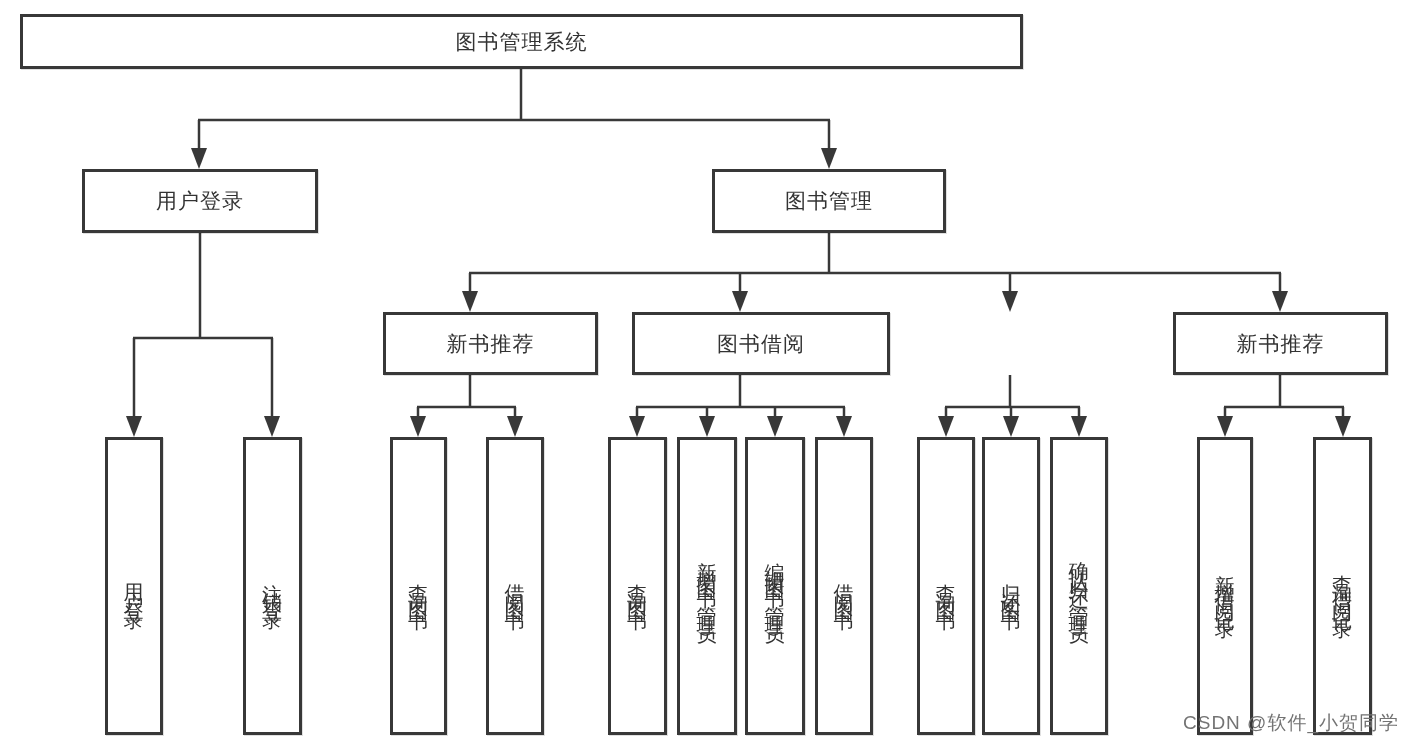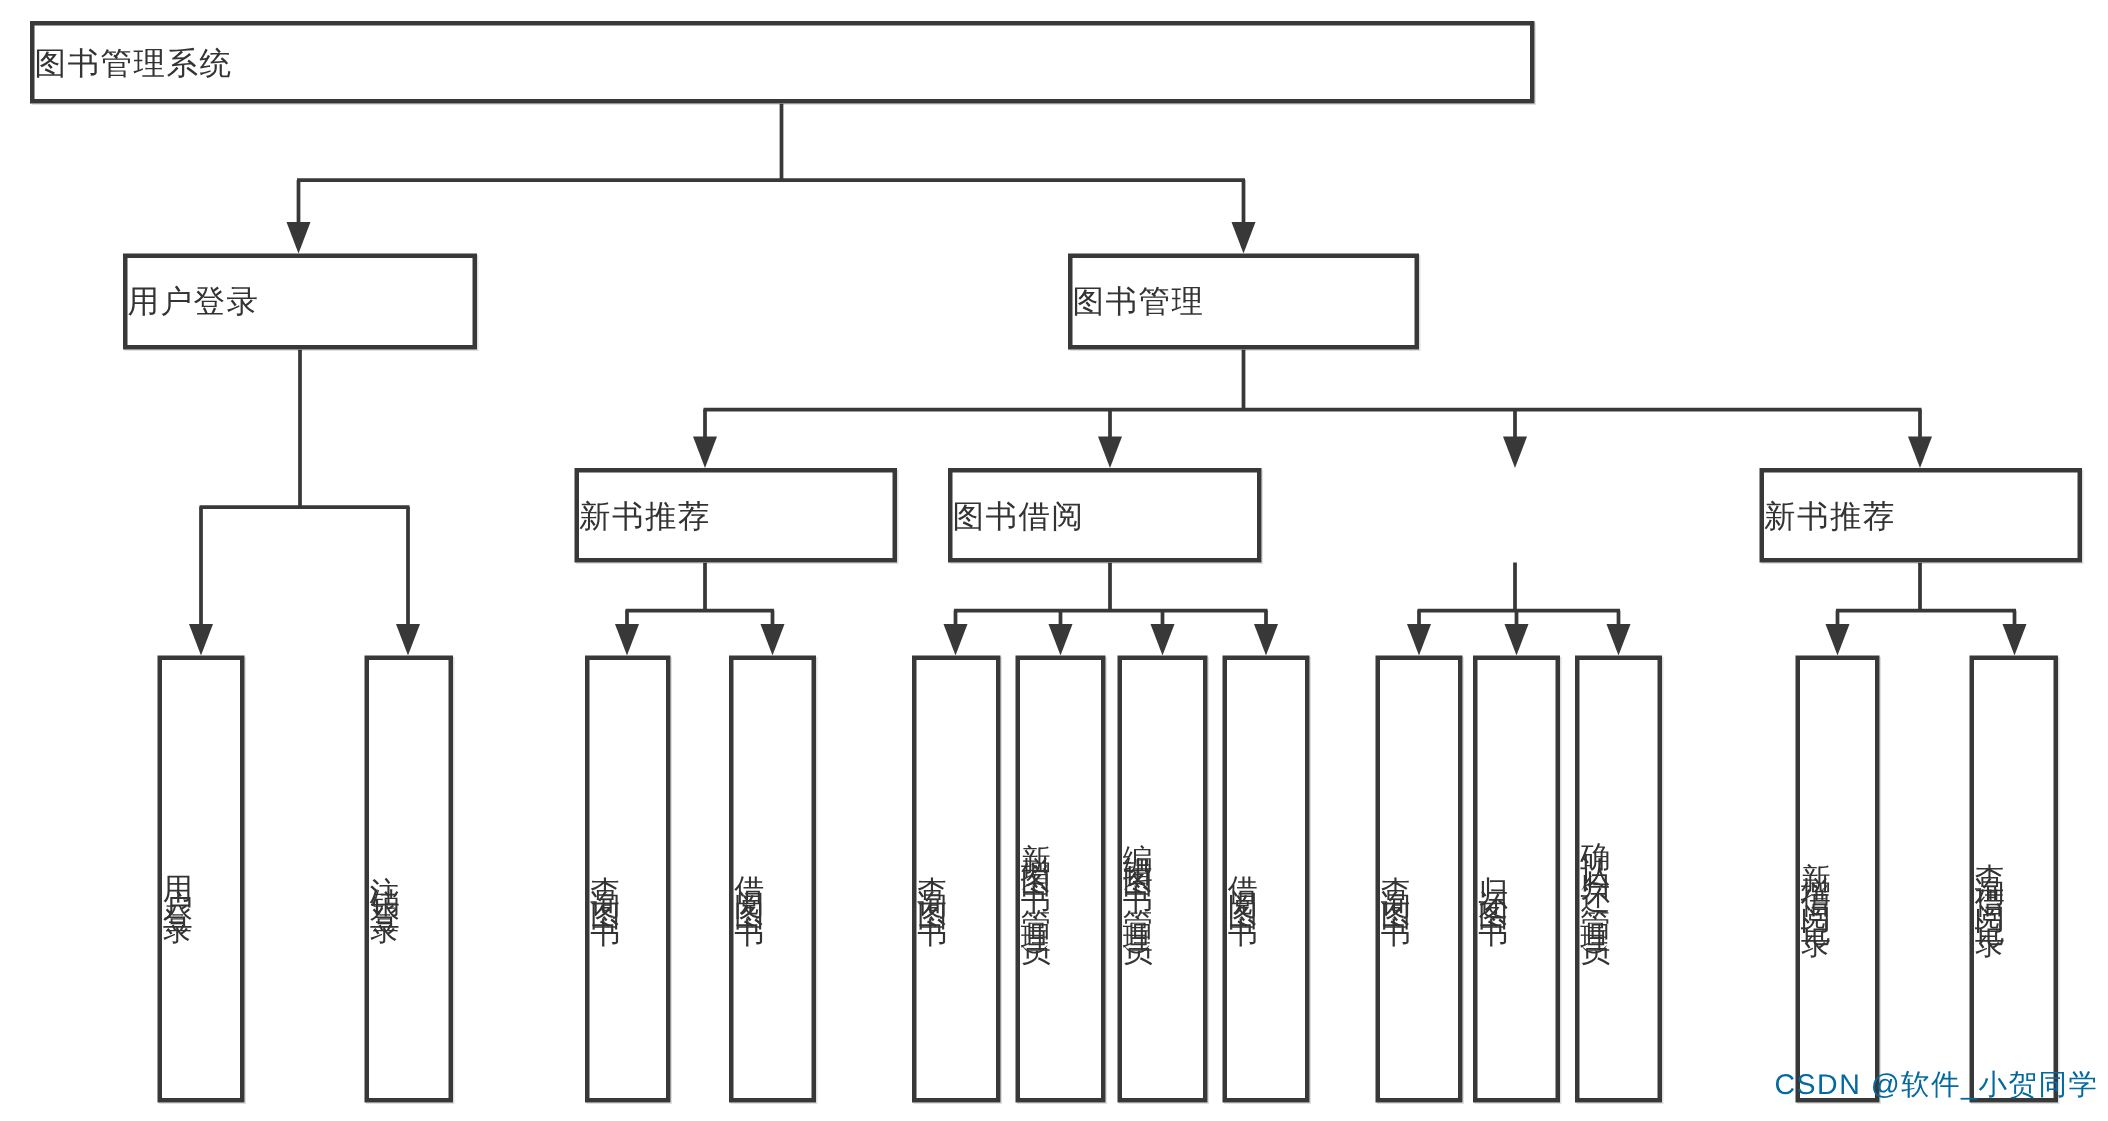--- a/index.html
+++ b/index.html
@@ -23,20 +23,21 @@
     height: 747px;
     z-index: 1;
   }
   .node {
     position: absolute;
     box-sizing: border-box;
     border: 3px solid #383838;
     background: #ffffff;
     display: flex;
     align-items: center;
+    justify-content: center;
     color: #333333;
     z-index: 2;
     box-shadow: 1px 1px 0 rgba(0,0,0,0.12);
   }
   .h-node {
     font-size: 21px;
     letter-spacing: 1px;
     white-space: nowrap;
   }
   .v-node {
@@ -46,21 +47,21 @@
     writing-mode: vertical-lr;
     text-orientation: mixed;
     letter-spacing: 9px;
     line-height: 1;
   }
   .watermark {
     position: absolute;
     left: 1183px;
     top: 710px;
     font-size: 19px;
-    color: #0369a1;
+    color: #737373;
     letter-spacing: 1px;
     z-index: 10;
     white-space: nowrap;
   }
 </style>
 </head>
 <body>
 
 <div class="canvas">
 
@@ -137,21 +138,21 @@
   <div class="node h-node" style="left:82px; top:169px; width:236px; height:64px;">
     <span class="label">用户登录</span>
   </div>
   <div class="node h-node" style="left:712px; top:169px; width:234px; height:64px;">
     <span class="label">图书管理</span>
   </div>
 
   <div class="node h-node" style="left:363px; top:312px; width:215px; height:63px;margin-left:20px;">
     <span class="label">新书推荐</span>
   </div>
-  <div class="node h-node" style="left:632px; top:312px; width:209px; height:63px;">
+  <div class="node h-node" style="left:632px; top:312px; width:258px; height:63px;">
     <span class="label">图书借阅</span>
   </div>
   <div class="node h-node" style="left:1173px; top:312px; width:215px; height:63px;">
     <span class="label">新书推荐</span>
   </div>
 
   <div class="node v-node" style="left:105px; top:437px; width:58px; height:298px;">
     <span class="label">用户登录</span>
   </div>
   <div class="node v-node" style="left:243px; top:437px; width:59px; height:298px;">

